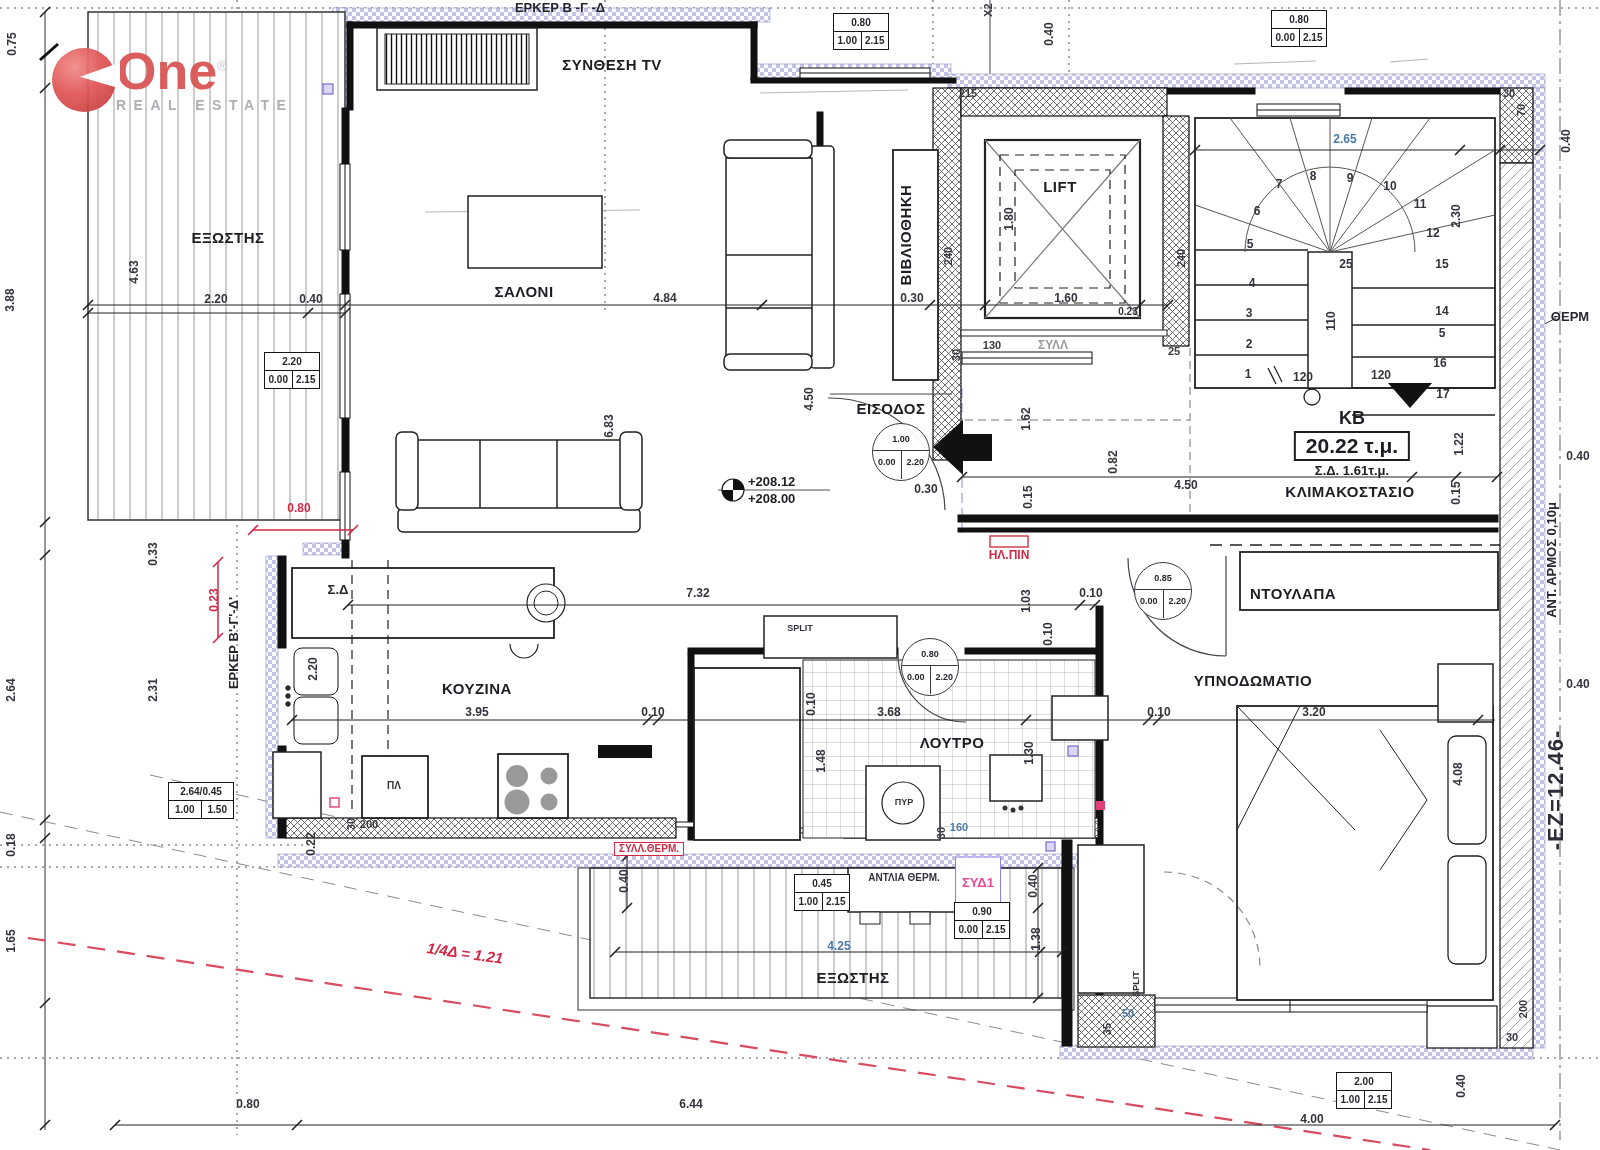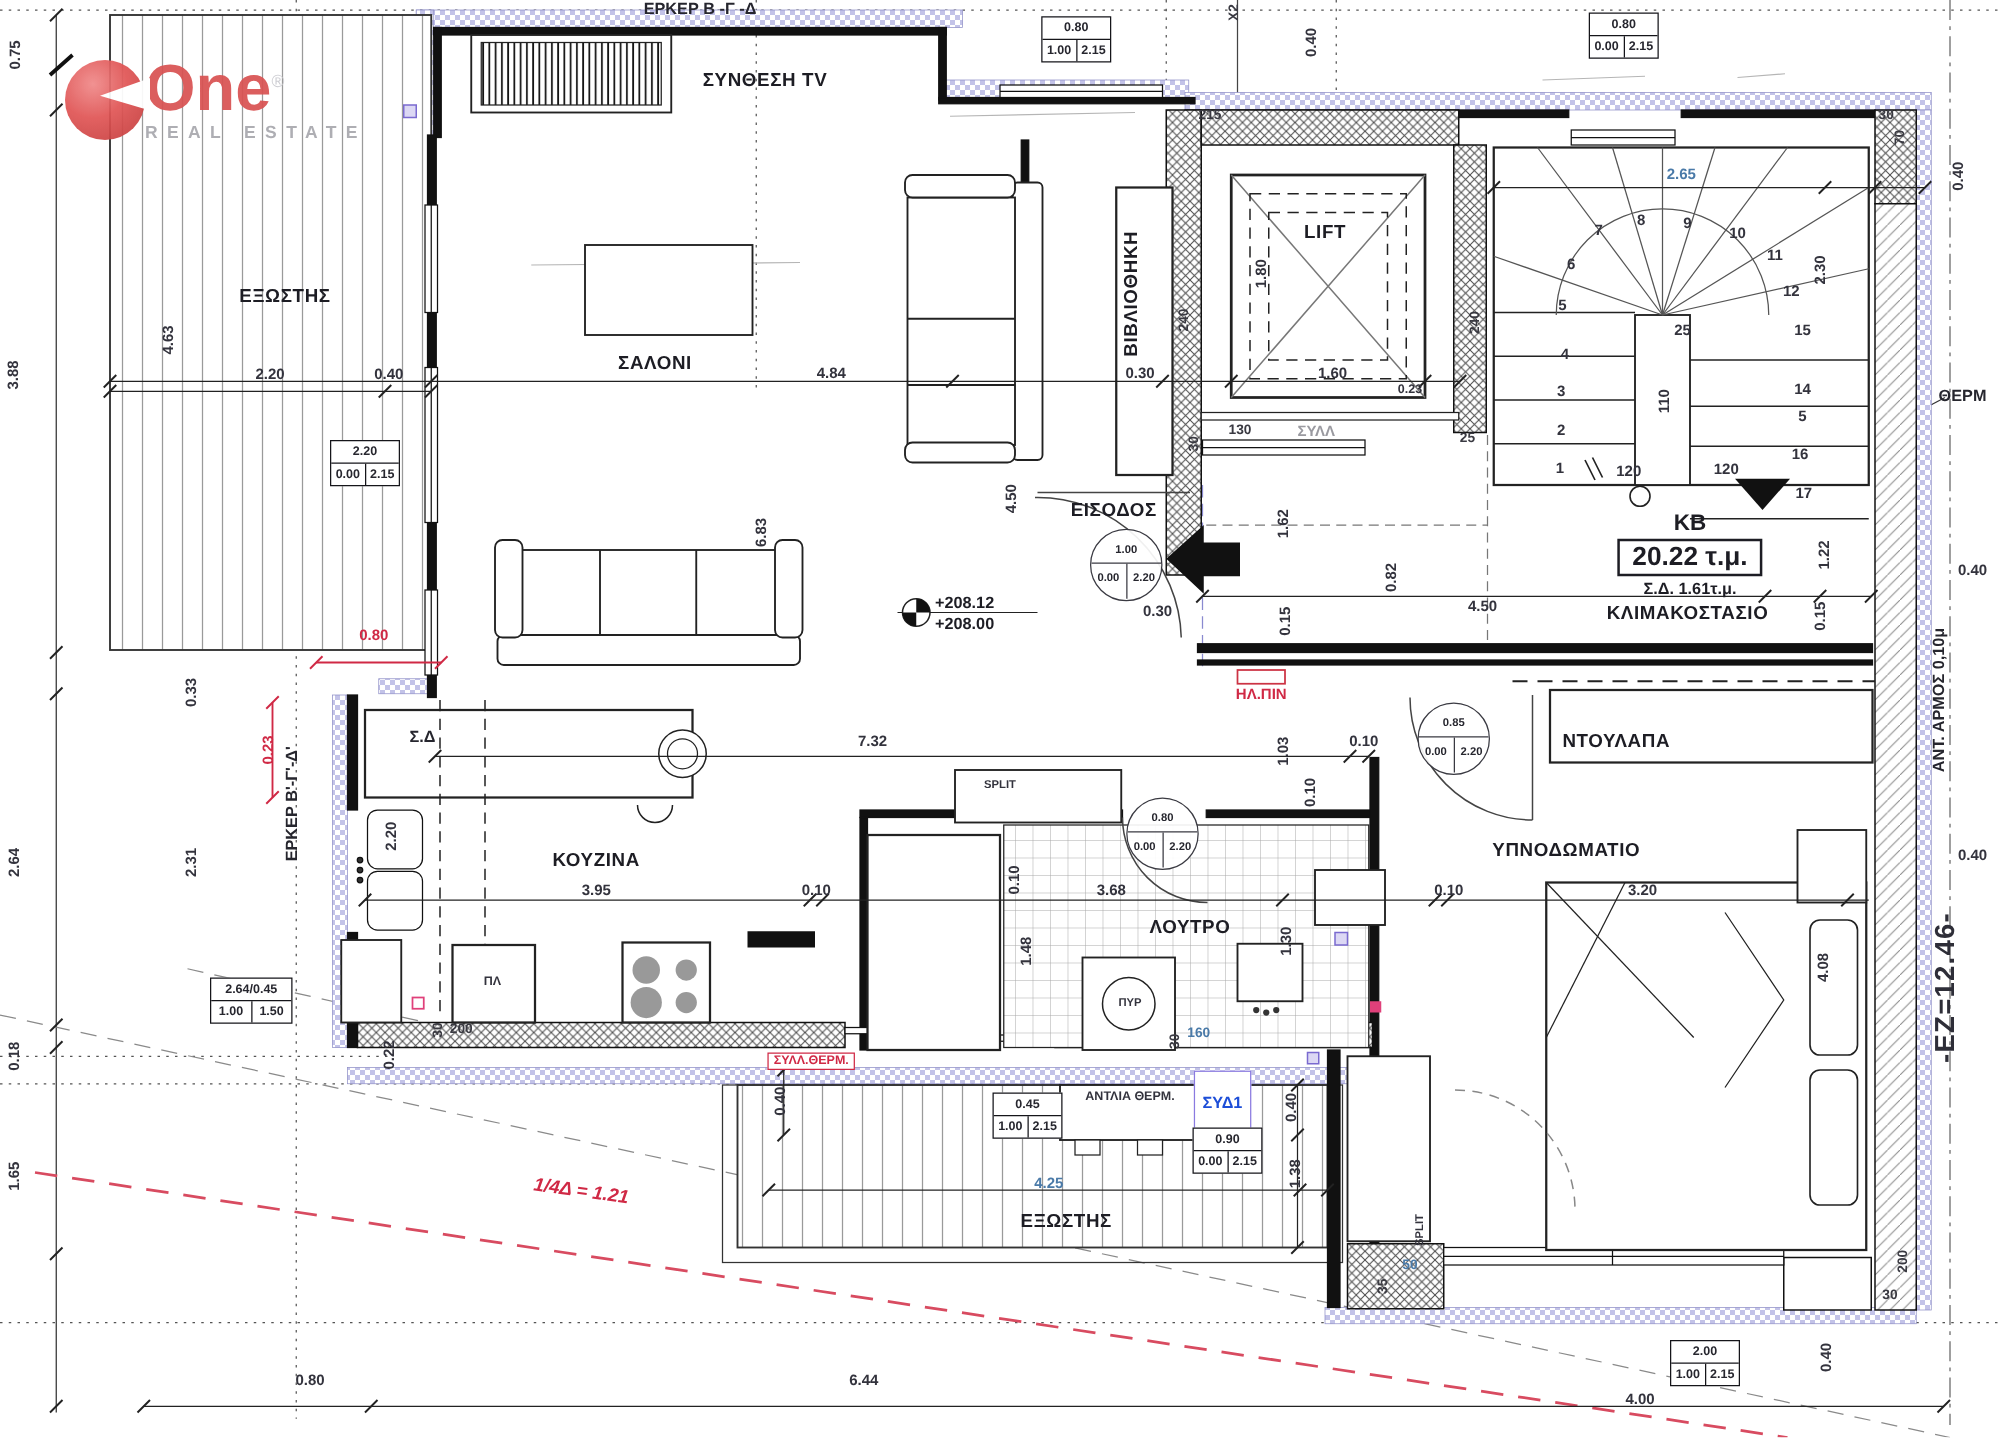--- a/index.html
+++ b/index.html
@@ -11,21 +11,21 @@
        color:#33333d;white-space:nowrap;line-height:1;z-index:5;}
   .ann.room{font-size:15px;color:#1d1d24;letter-spacing:.5px;}
   .ann.hdr{font-size:13px;color:#26262e;}
   .ann.small{font-size:10px;}
   .ann.tiny{font-size:9px;font-weight:bold;}
   .ann.wall{font-size:11px;color:#3a3a42;}
   .ann.red{color:#d02945;}
   .ann.redbox{color:#d02945;border:1.5px solid #d02945;padding:1px 4px;background:#fff;font-size:10px;}
   .ann.blue{color:#4a7aa8;}
   .ann.bluewall{color:#4a7aa8;font-size:11px;}
-  .ann.bluebox{color:#1d4ed8;border:1.5px solid #8a7ae0;padding:18px 6px;background:#fff;font-size:13px;}
+  .ann.bluebox{color:#ec4899;border:1.5px solid #8a7ae0;padding:18px 6px;background:#fff;font-size:13px;}
   .ann.gray{color:#9a9aa0;}
   .ann.big{font-size:22px;color:#2e2e38;letter-spacing:1px;}
   .ann.redbig{color:#d02945;font-size:15px;font-style:italic;}
   
   .wtag{position:absolute;background:#fff;border:1.6px solid #15151a;width:54px;z-index:6;
         font:bold 10px "Liberation Sans",sans-serif;color:#26262e;text-align:center;
         transform:translate(0,0);}
   .wtag .t{border-bottom:1.6px solid #15151a;padding:3px 0;}
   .wtag .b{display:flex;}
   .wtag .b span{flex:1;padding:3px 0;}

